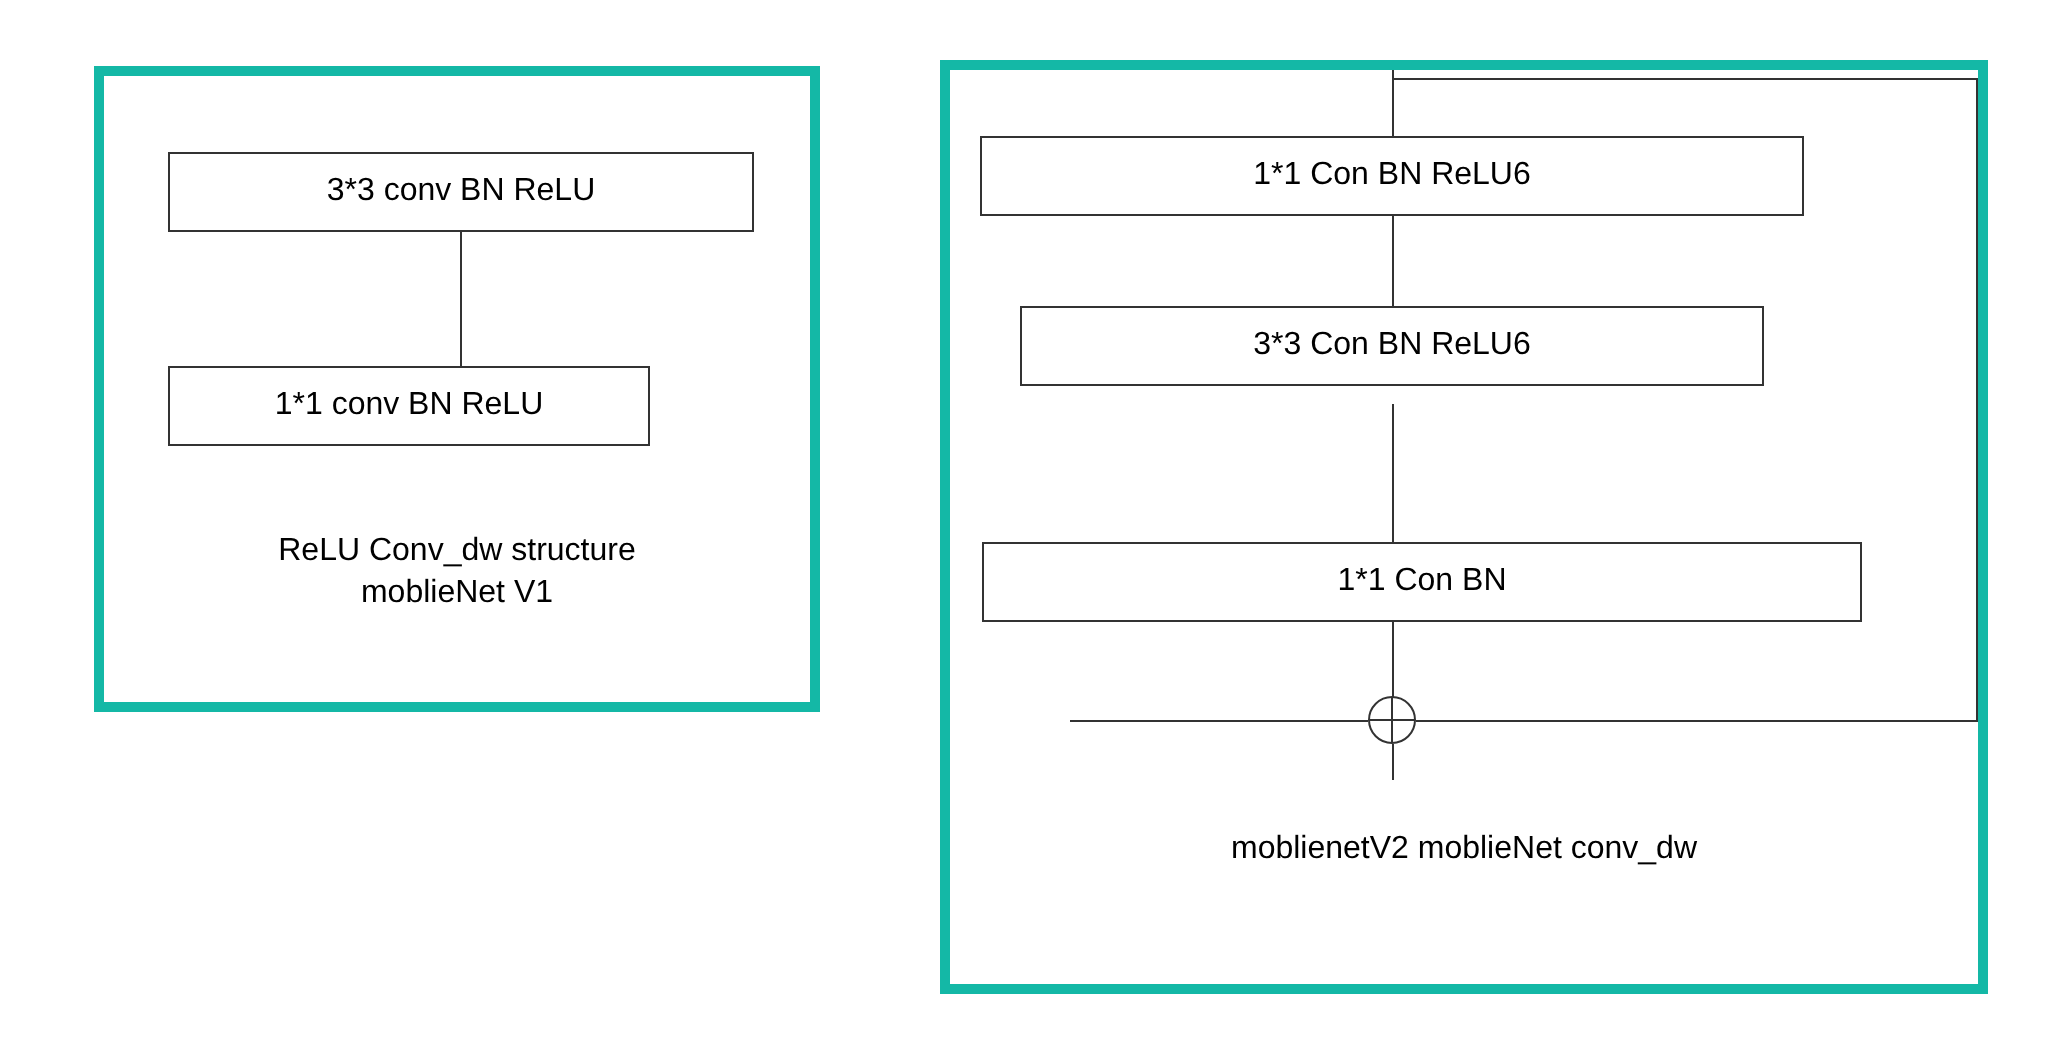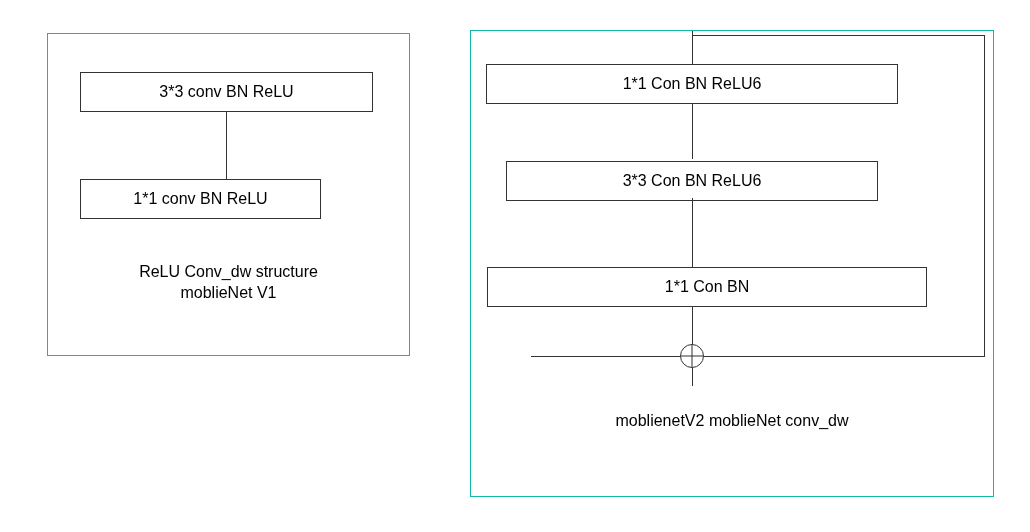--- a/index.html
+++ b/index.html
@@ -7,21 +7,21 @@
       width: 1030px;
       height: 532px;
       background: #fff;
       position: relative;
       font-family: Arial, sans-serif;
       font-size: 16px;
       color: #000;
     }
     .panel {
       position: absolute;
-      border: 1px solid #14b8a6;
+      border: 5px solid #14b8a6;
       background: #fff;
     }
     .panel-left {
       left: 47px;
       top: 33px;
       width: 363px;
       height: 323px;
     }
     .panel-right {
       left: 470px;
@@ -110,21 +110,21 @@
 <div class="panel panel-right">
 
   <div class="connector vline" style="left:221px; top:0; height:33px;"></div>
 
   <div class="block" style="left:15px; top:33px; width:412px; height:40px;">
     <span>1*1 Con BN ReLU6</span>
   </div>
 
   <div class="connector vline" style="left:221px; top:73px; height:55px;"></div>
 
-  <div class="block" style="left:35px; top:130px; width:372px; height:40px;align-items:center;">
+  <div class="block" style="left:35px; top:118px; width:372px; height:40px;align-items:center;">
     <span>3*3 Con BN ReLU6</span>
   </div>
 
   <div class="connector vline" style="left:221px; top:167px; height:70px;"></div>
 
   <div class="block" style="left:16px; top:236px; width:440px; height:40px;">
     <span>1*1 Con BN</span>
   </div>
 
   <div class="connector vline" style="left:221px; top:276px; height:38px;"></div>

